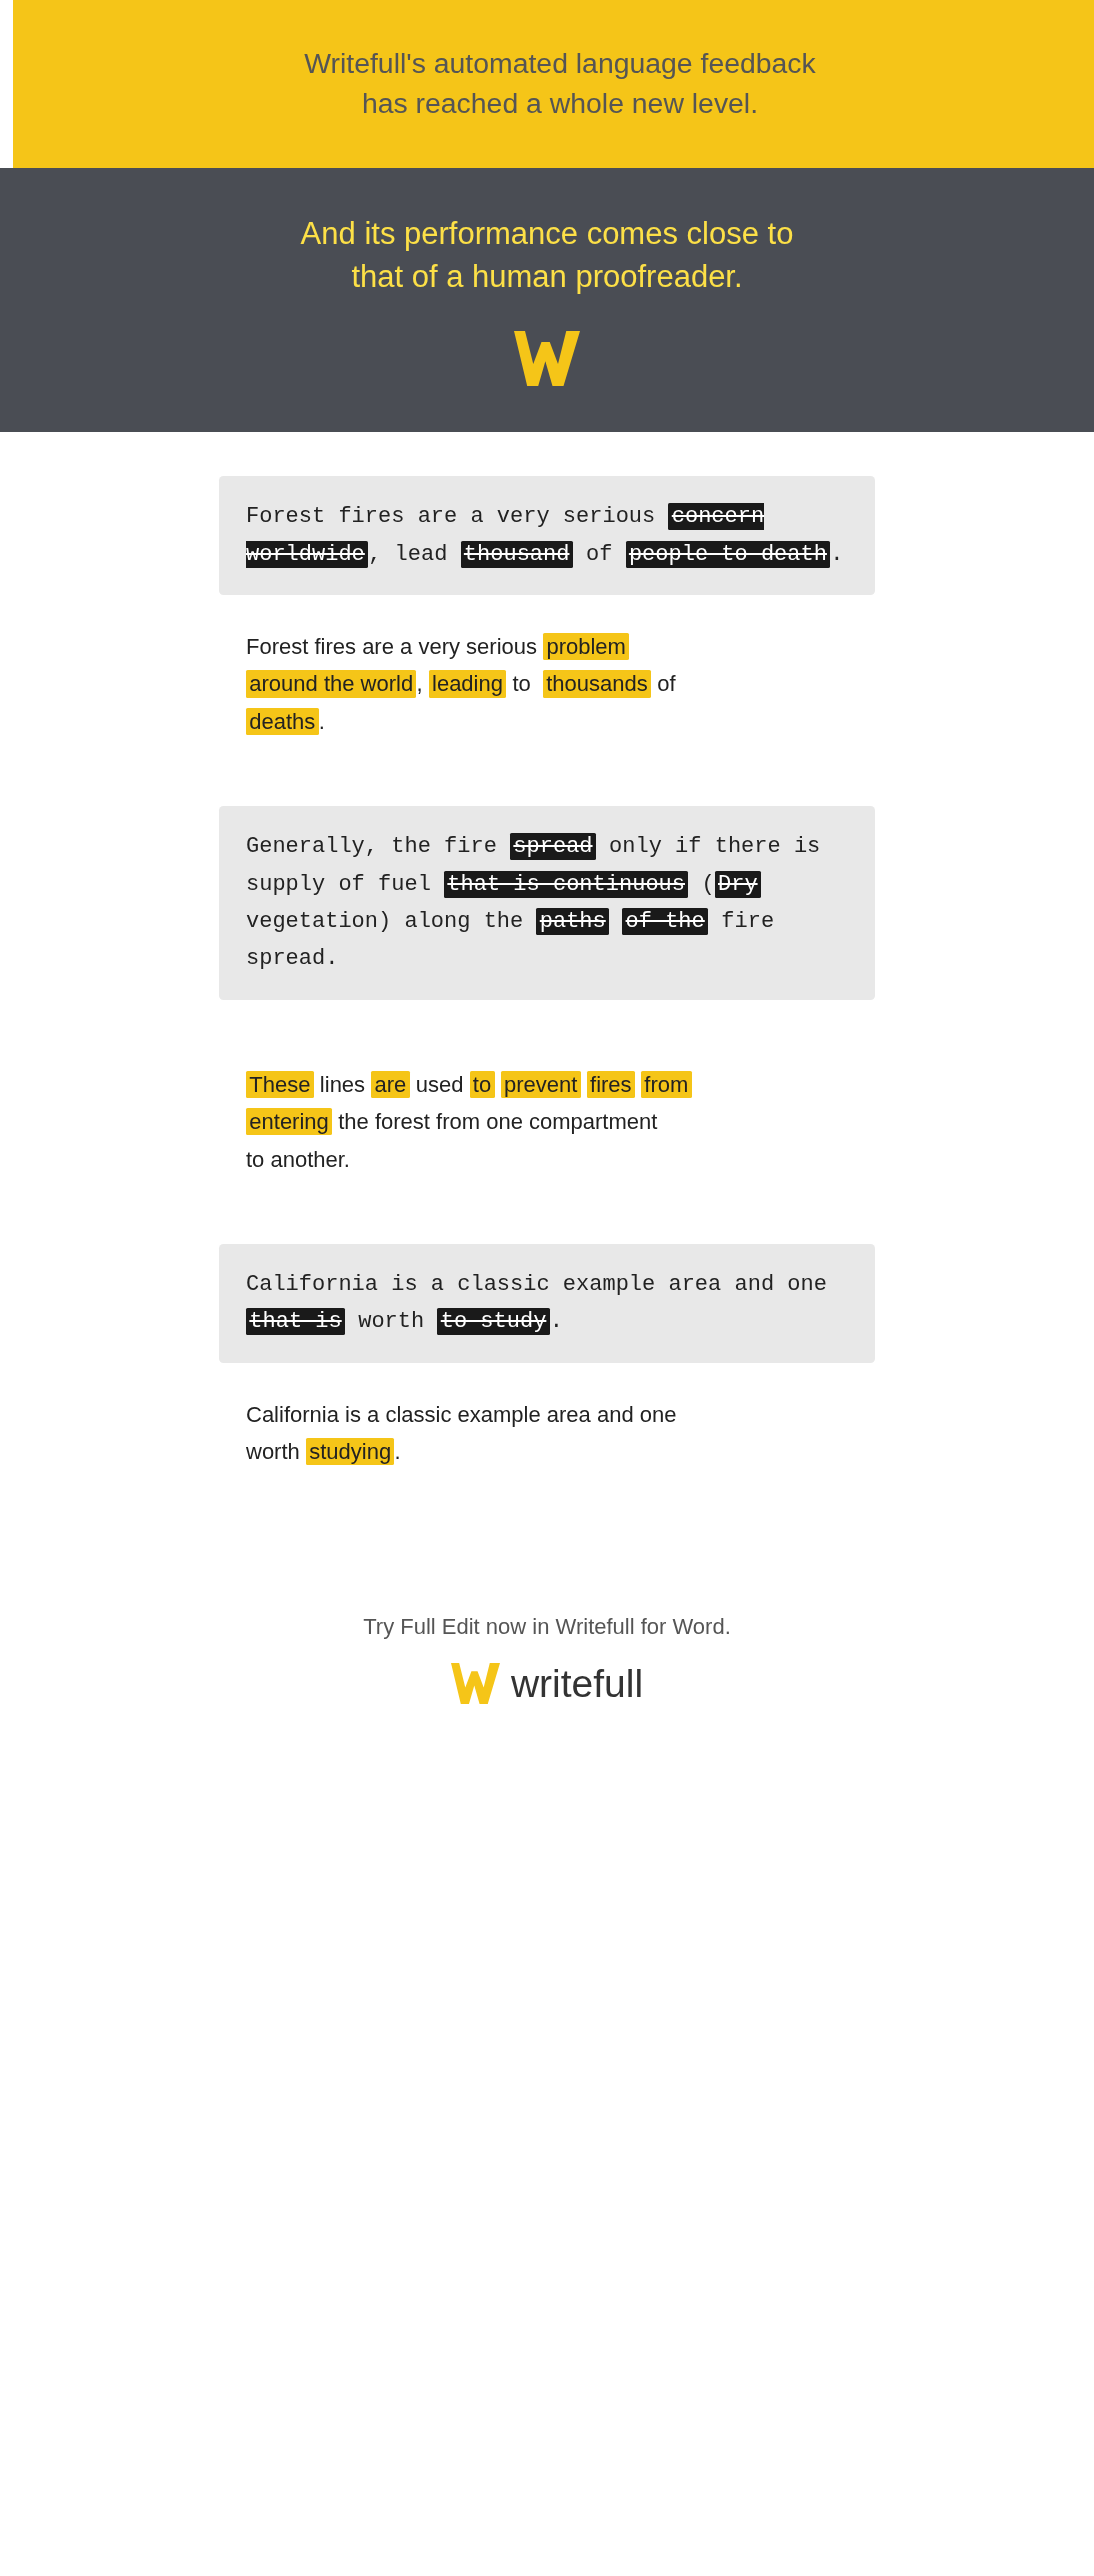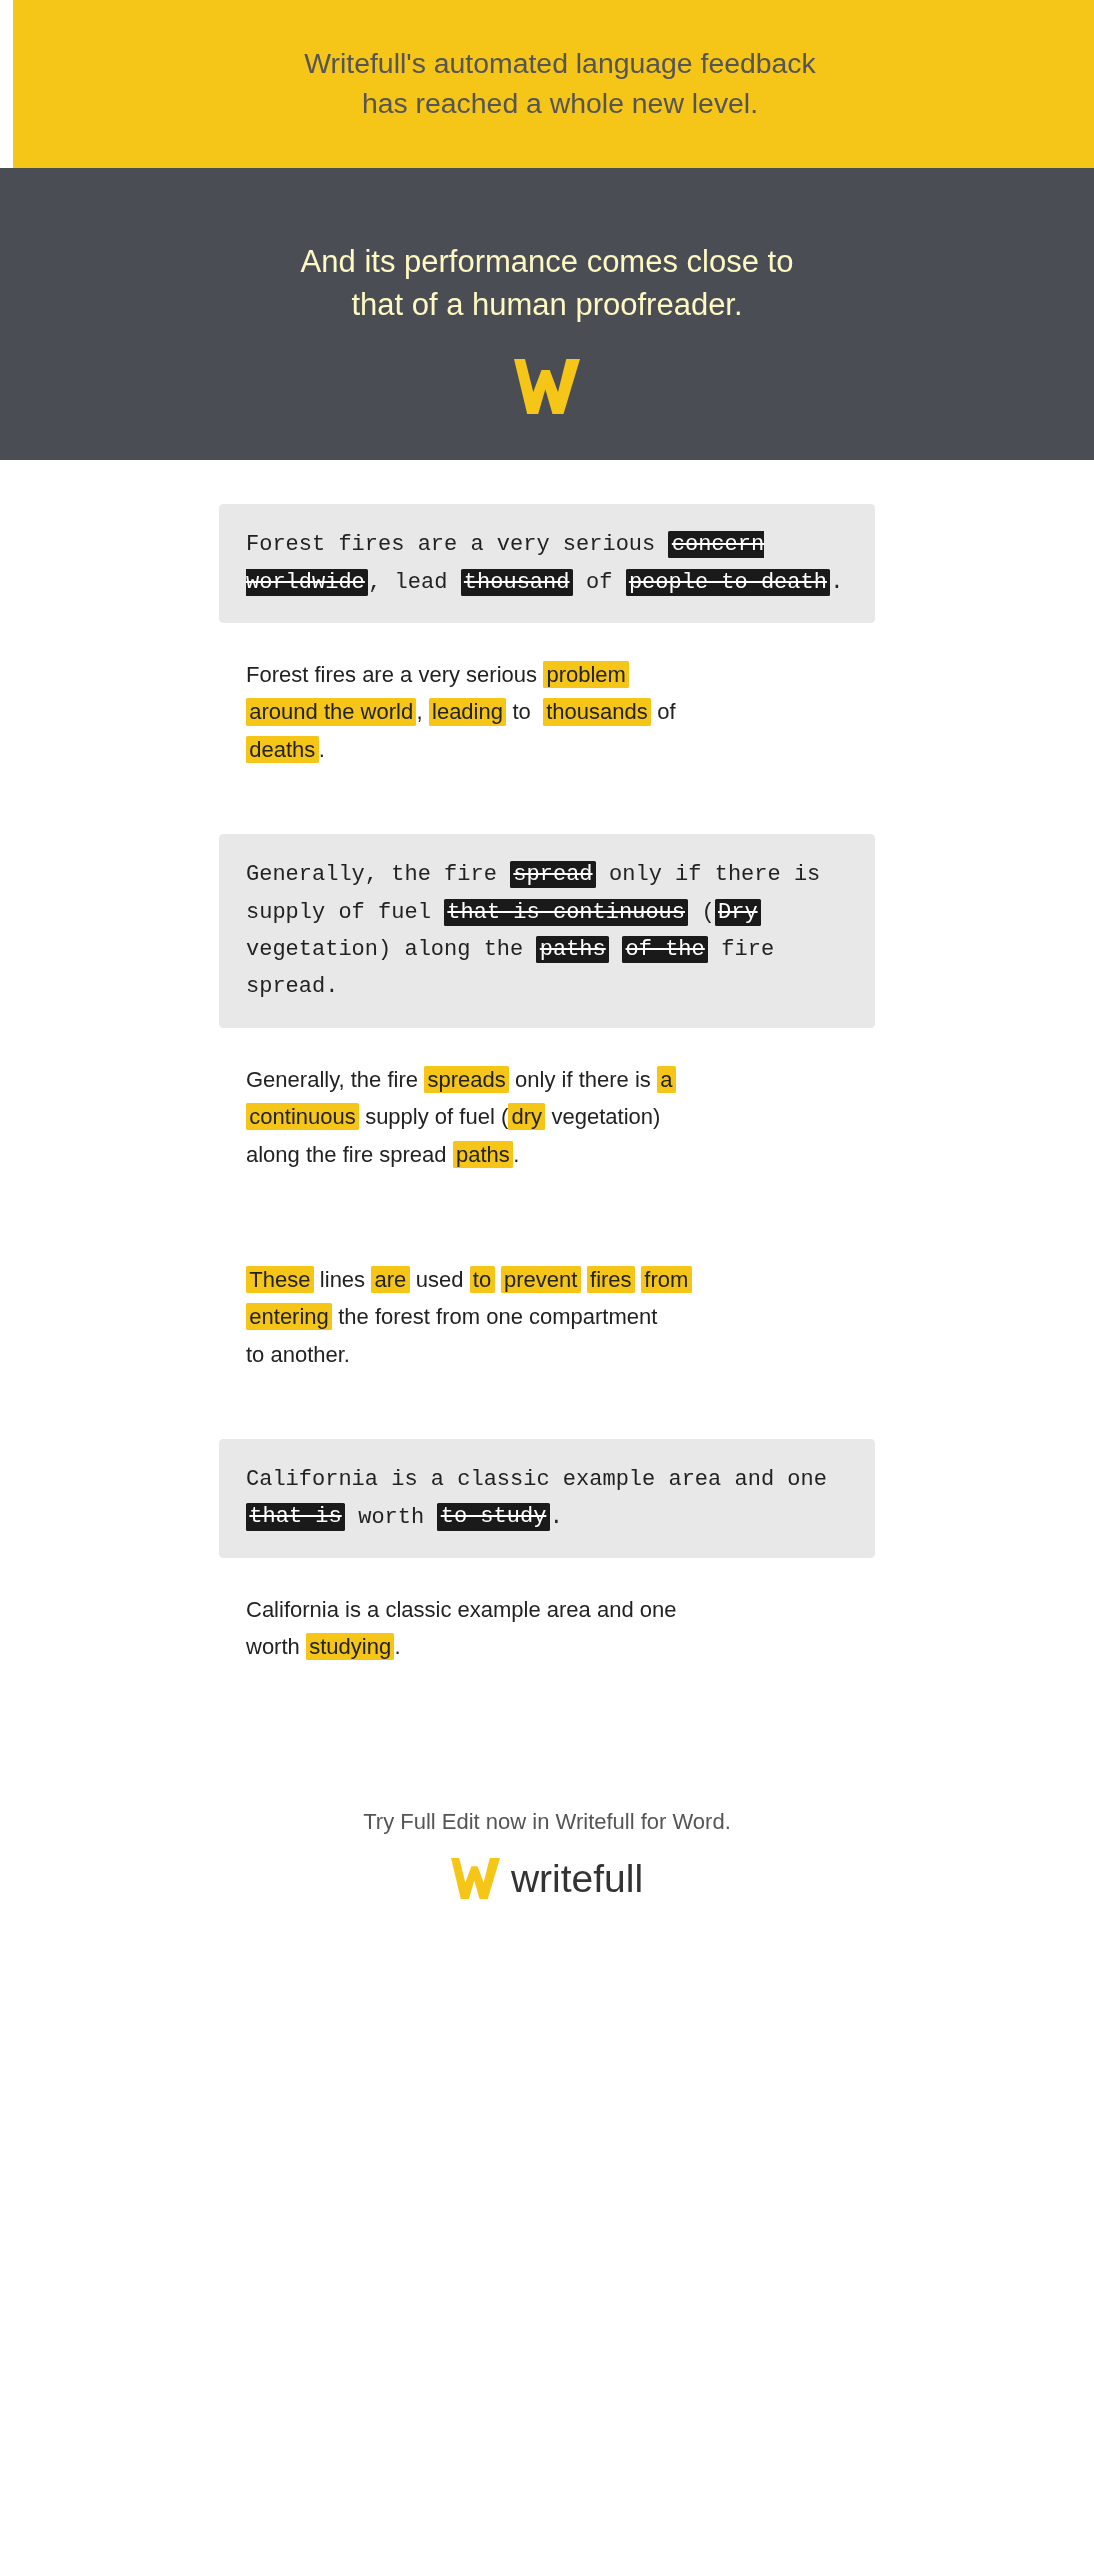--- a/index.html
+++ b/index.html
@@ -34,25 +34,24 @@
 
     
     .header-dark {
       background-color: #4a4d54;
       width: 100%;
       padding: 44px 219px 44px 219px;
       text-align: center;
     }
     .header-dark .performance-text {
       font-size: 31px;
-      color: #fef9c3;
+      color: #fde047;
       font-family: Arial, sans-serif;
       font-weight: normal;
       line-height: 1.4;
-      margin-top: 28px;
     }
     .logo-w {
       margin-top: 33px;
       display: inline-block;
     }
     .logo-w svg {
       width: 66px;
       height: 55px;
     }
 
@@ -154,23 +153,20 @@
     </div>
     <div class="text-corrected">
       Forest fires are a very serious <span class="yellow-highlight">problem</span><br><span class="yellow-highlight">around the world</span>, <span class="yellow-highlight">leading</span> to &nbsp;<span class="yellow-highlight">thousands</span> of<br><span class="yellow-highlight">deaths</span>.
     </div>
   </div>
 
   <div class="text-block-pair">
     <div class="text-block">
       Generally, the fire <span class="strike-highlight">spread</span> only if there is supply of fuel <span class="strike-highlight">that is continuous</span> (<span class="strike-highlight">Dry</span> vegetation) along the <span class="strike-highlight">paths</span> <span class="strike-highlight">of the</span> fire spread.
     </div>
-    <div class="text-corrected">
-      Generally, the fire <span class="yellow-highlight">spreads</span> only if there is <span class="yellow-highlight">a</span><br><span class="yellow-highlight">continuous</span> supply of fuel (<span class="yellow-highlight">dry</span> vegetation)<br>along the fire spread <span class="yellow-highlight">paths</span>.
-    </div>
   </div>
 
   <div class="text-block-pair">
     <div class="text-corrected">
       <span class="yellow-highlight">These</span> lines <span class="yellow-highlight">are</span> used <span class="yellow-highlight">to</span> <span class="yellow-highlight">prevent</span> <span class="yellow-highlight">fires</span> <span class="yellow-highlight">from</span><br><span class="yellow-highlight">entering</span> the forest from one compartment<br>to another.
     </div>
   </div>
 
   <div class="text-block-pair">
     <div class="text-block">

